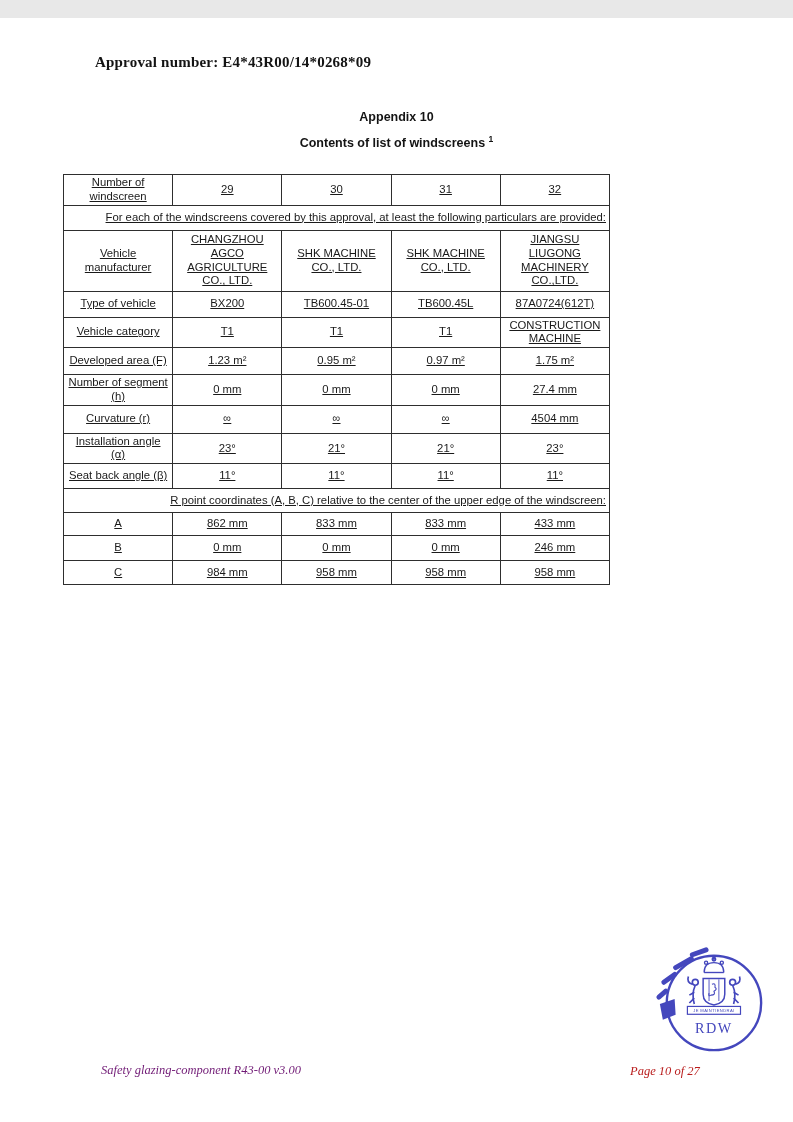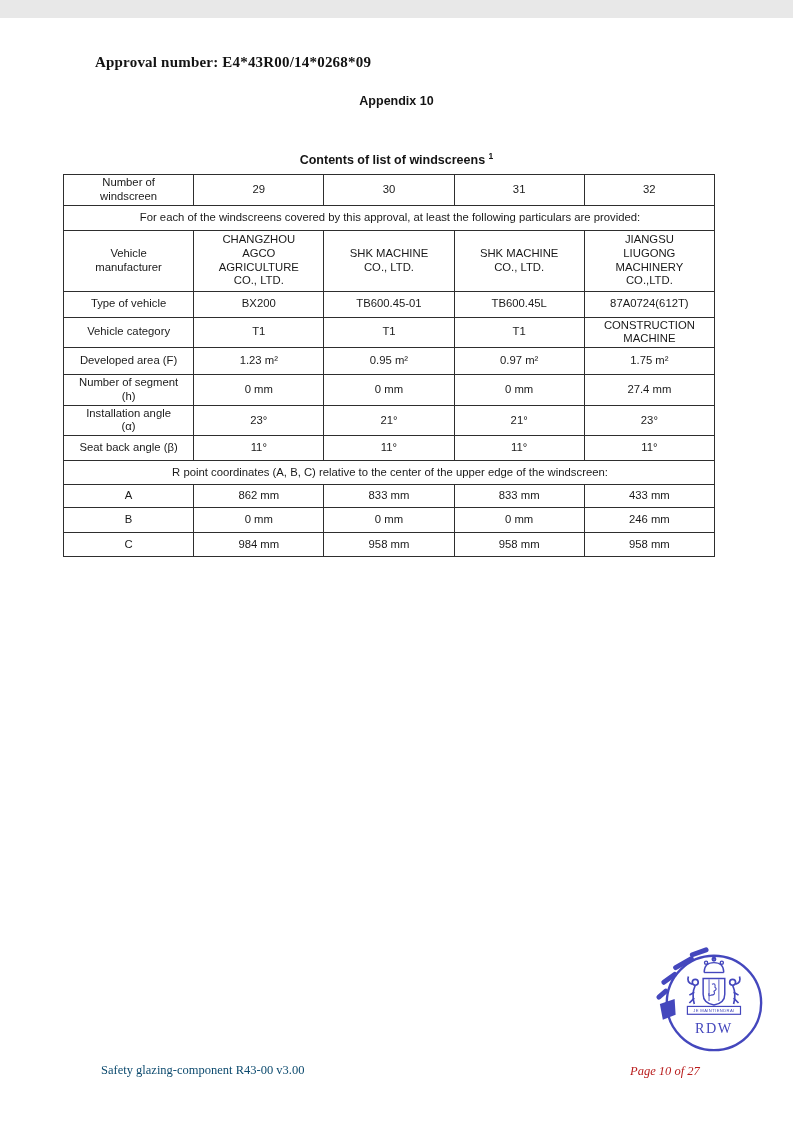--- a/index.html
+++ b/index.html
@@ -7,37 +7,37 @@
     position:relative;width:793px;height:1122px;background:#ffffff;
     font-family:"Liberation Sans",sans-serif;color:#141414;overflow:hidden;
     margin:18px auto;
   }
   .approval{
     position:absolute;left:95px;top:36px;
     font-family:"Liberation Serif",serif;font-weight:bold;font-size:15px;
     letter-spacing:.2px;
   }
   .center-title{position:absolute;left:0;width:100%;text-align:center;font-weight:bold;}
-  .appendix{top:76px;font-size:12.5px;}
-  .doc-title{top:133px;font-size:12.5px;}
+  .appendix{top:92px;font-size:12.5px;}
+  .doc-title{top:116px;font-size:12.5px;}
   .doc-title sup{font-size:8.5px;}
   table.ws{
-    position:absolute;left:63px;top:156px;width:652px;
+    position:absolute;left:63px;top:156px;width:547px;
     border-collapse:collapse;table-layout:fixed;
-    font-size:11.3px;line-height:1.22;color:#1a1a1a;
+    font-size:11.3px;line-height:1.22;color:#1a1a1a;text-decoration:underline;
   }
   table.ws td{
     border:1px solid #2e2e2e;text-align:center;vertical-align:middle;
     padding:1px 3px;white-space:pre-line;overflow:hidden;
   }
-  table.ws td.note{text-align:center;padding-left:5px;white-space:normal;}
+  table.ws td.note{text-align:right;padding-left:5px;white-space:normal;}
   .stamp{position:absolute;left:652px;top:925px;width:118px;height:118px;}
   .footer-left{
     position:absolute;left:101px;top:1045px;
-    font-family:"Liberation Serif",serif;font-size:12.5px;color:#0c4a6e;
+    font-family:"Liberation Serif",serif;font-style:italic;font-size:12.5px;color:#701a75;
   }
   .footer-right{
     position:absolute;left:630px;top:1046px;
     font-family:"Liberation Serif",serif;font-style:italic;font-size:12.5px;color:#b91c1c;
   }
 </style>
 </head>
 <body>
 
 <div class="page">
@@ -108,20 +108,27 @@
       </tr>
       <tr style="height:28px">
         <td>Number of segment
 (h)</td>
         <td>0 mm</td>
         <td>0 mm</td>
         <td>0 mm</td>
         <td>27.4 mm</td>
       </tr>
       <tr style="height:28px">
+        <td>Curvature (r)</td>
+        <td>∞</td>
+        <td>∞</td>
+        <td>∞</td>
+        <td>4504 mm</td>
+      </tr>
+      <tr style="height:28px">
         <td>Installation angle
 (α)</td>
         <td>23°</td>
         <td>21°</td>
         <td>21°</td>
         <td>23°</td>
       </tr>
       <tr style="height:25px">
         <td>Seat back angle (β)</td>
         <td>11°</td>

